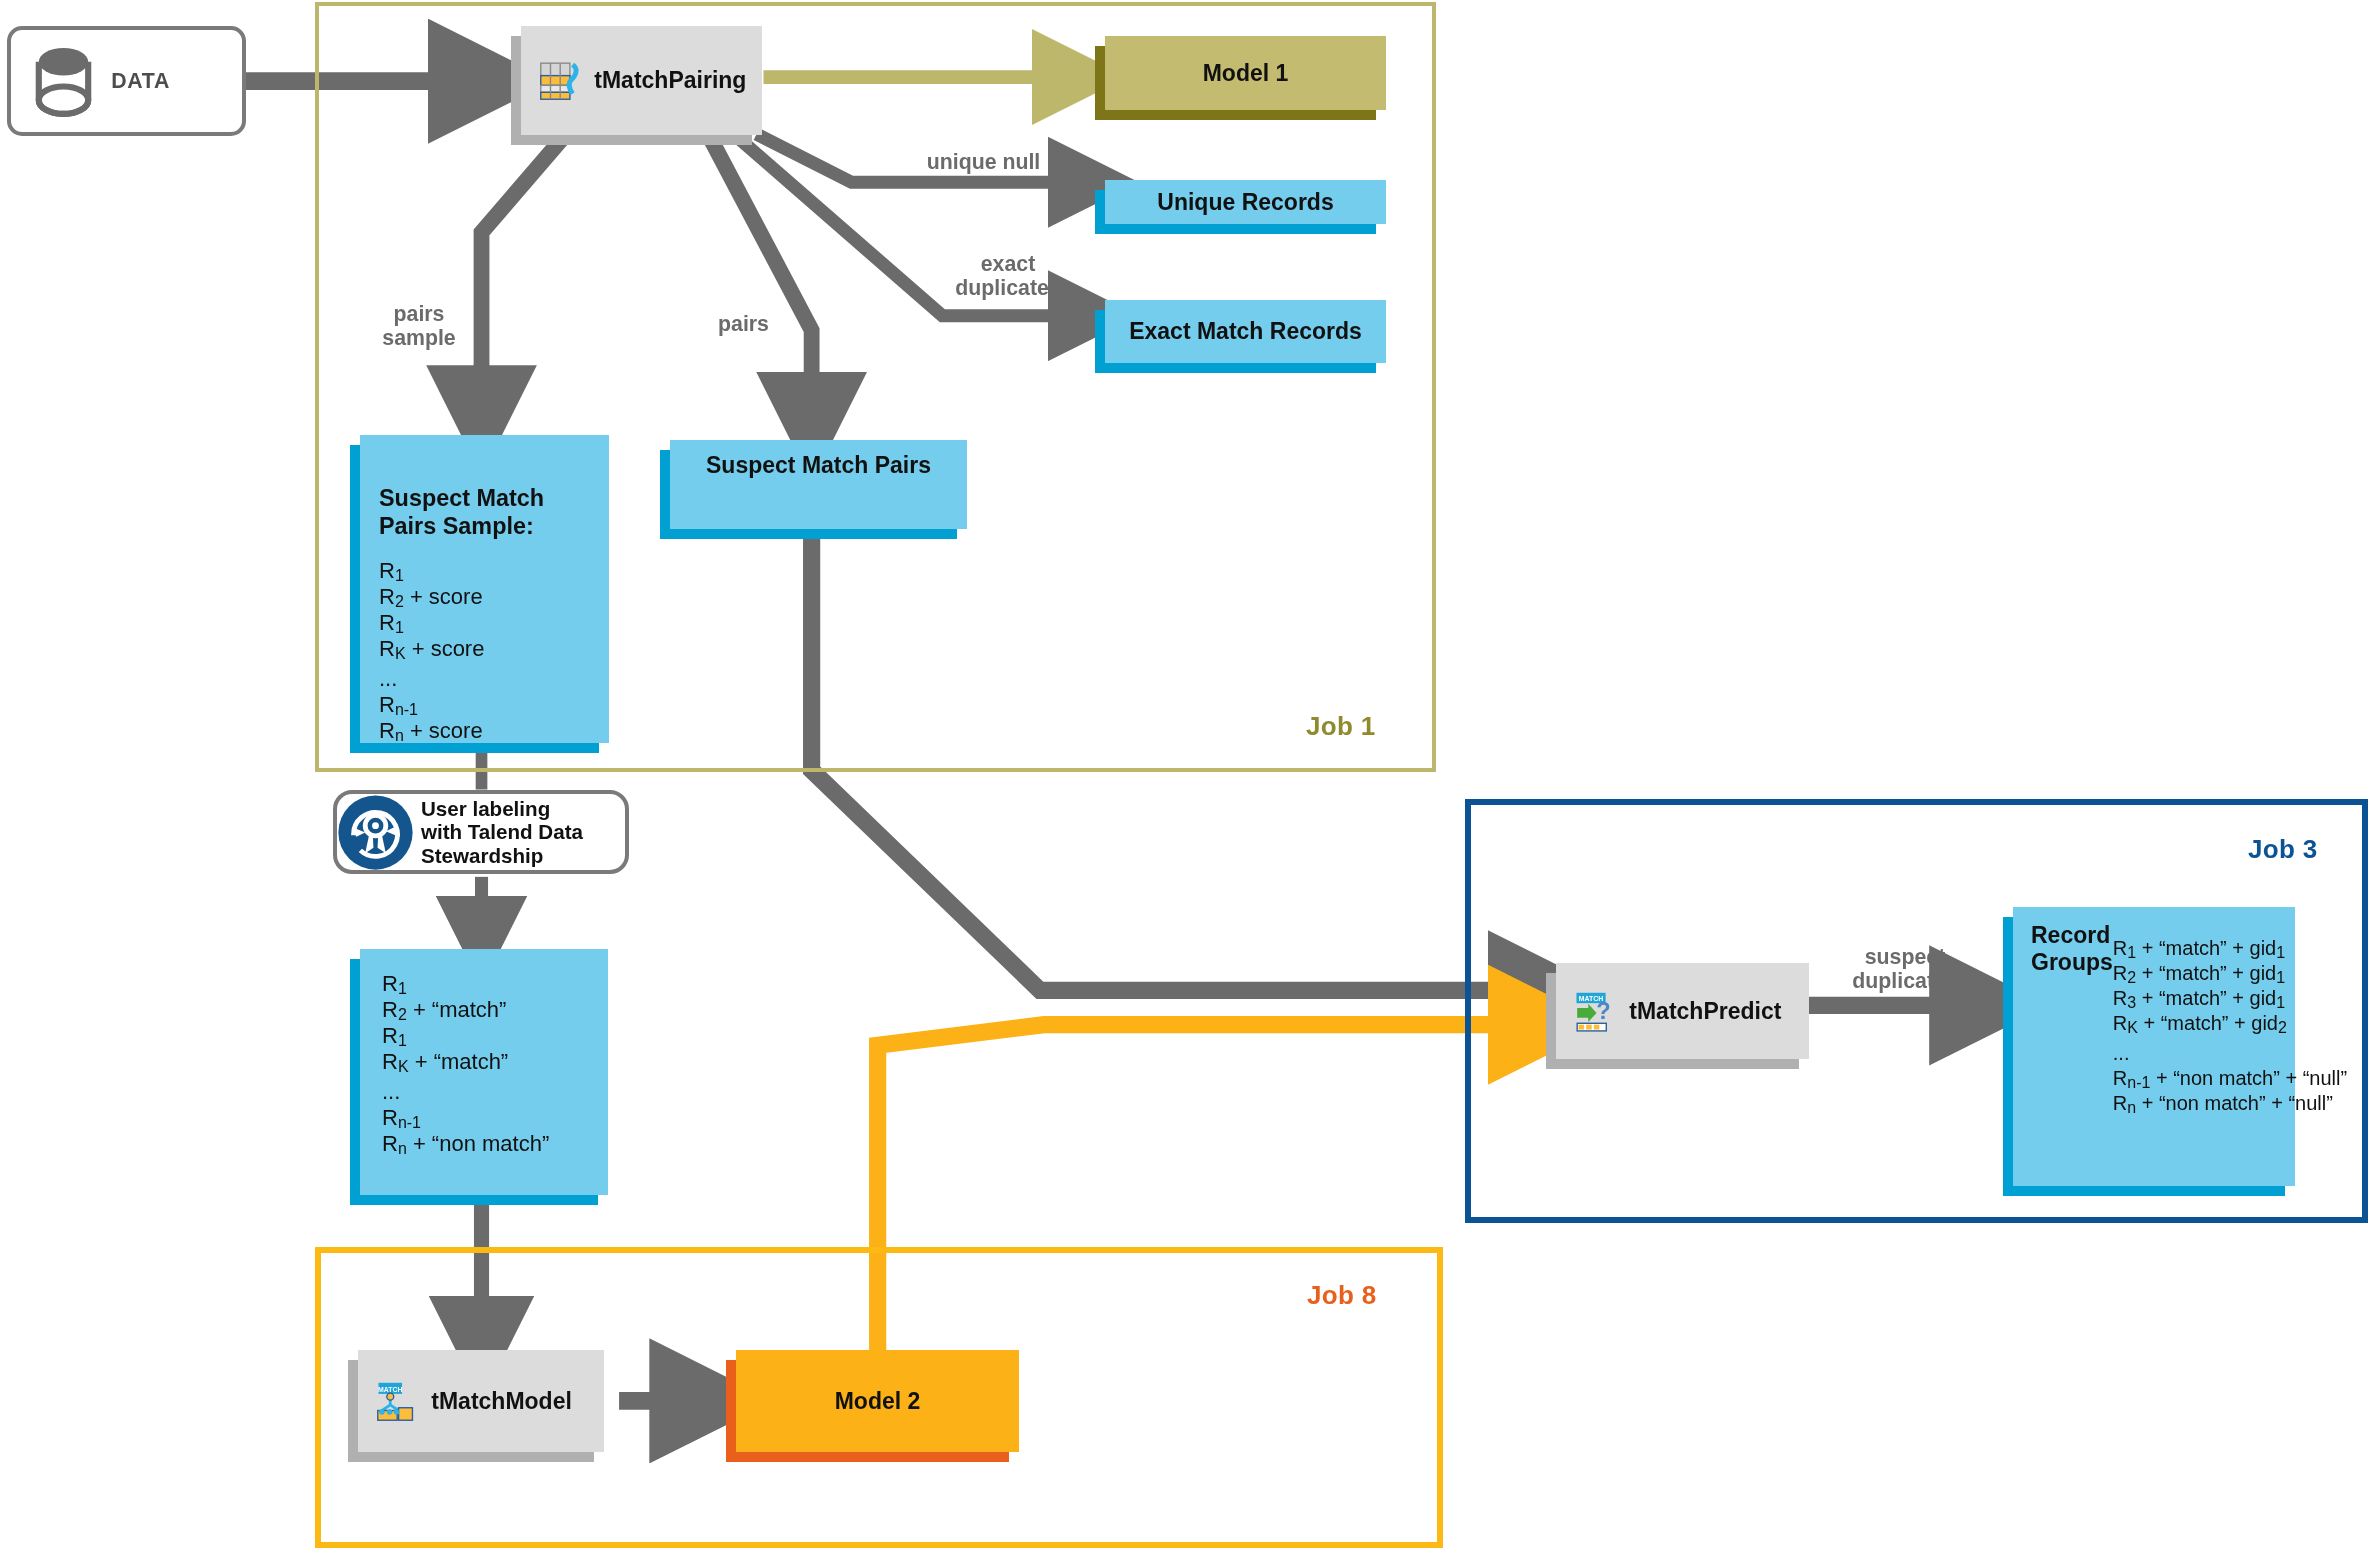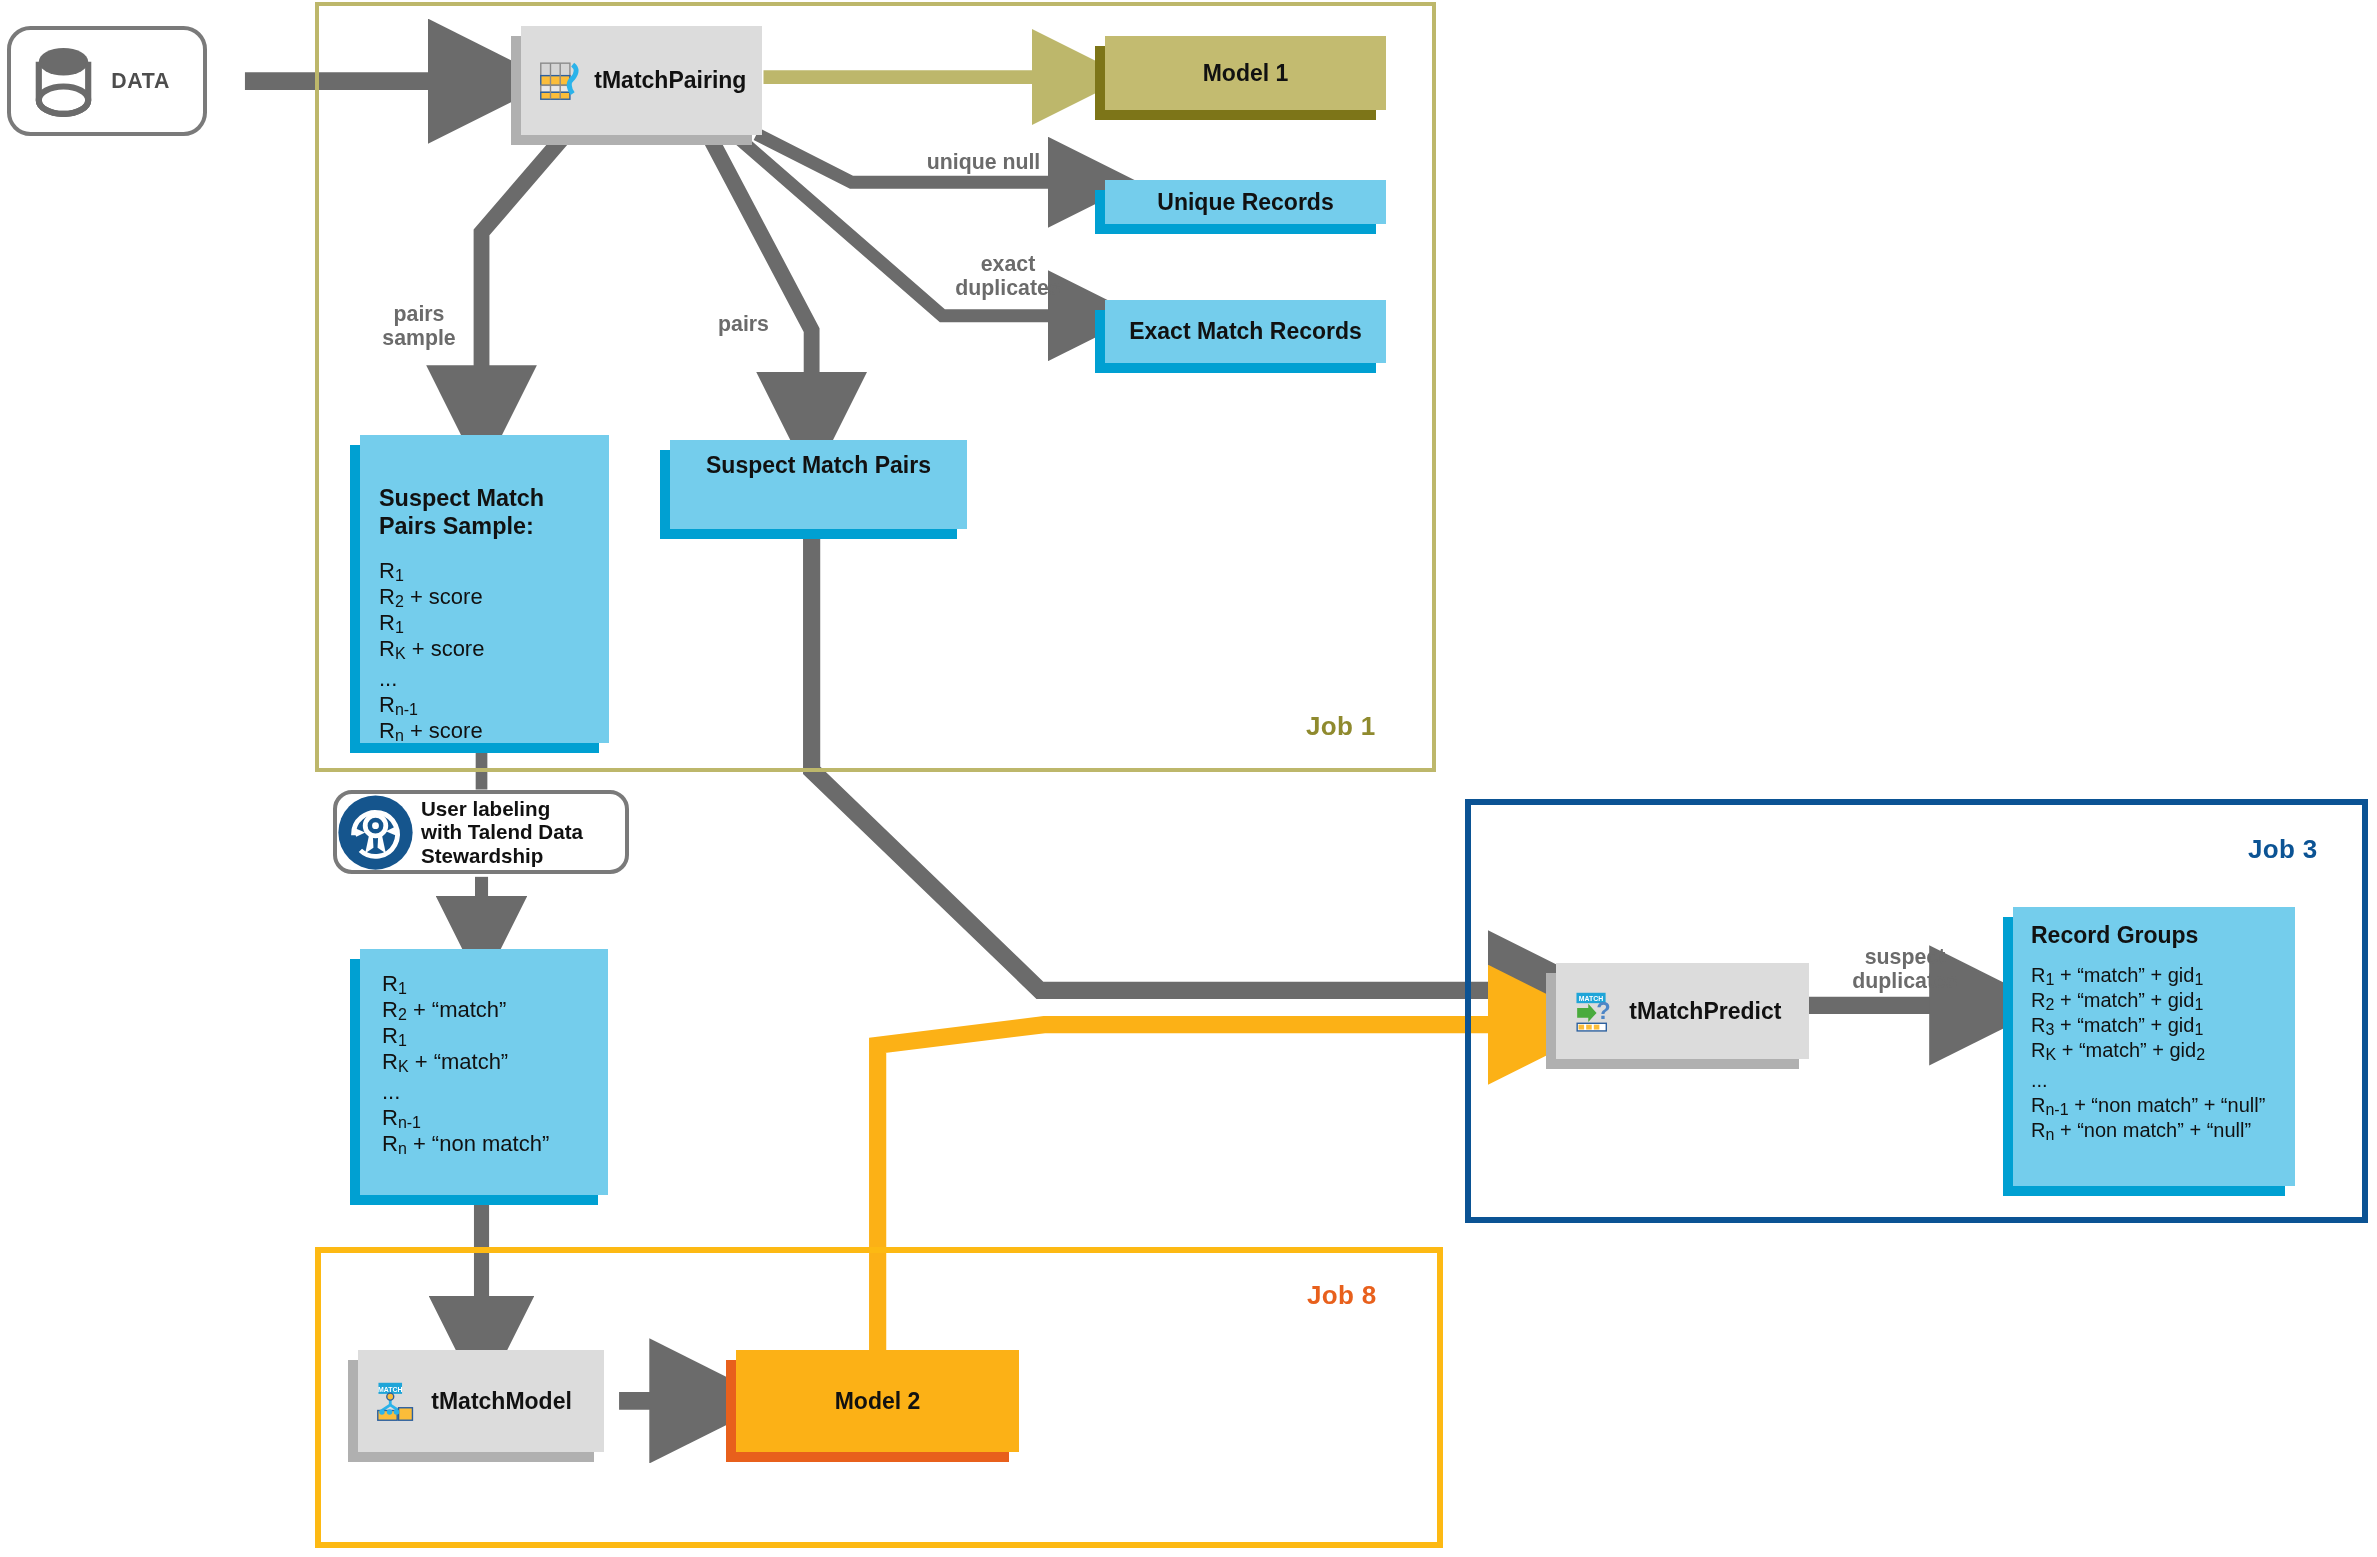--- a/index.html
+++ b/index.html
@@ -106,21 +106,21 @@
 
   <div class="panel panel-job1" style="left:315px;top:2.1px;width:1121px;height:770px;"></div>
   <div class="panel-label lbl-job1" style="left:1306px;top:711px;">Job 1</div>
 
   <div class="panel panel-job3" style="left:1465px;top:799px;width:903px;height:424px;"></div>
   <div class="panel-label lbl-job3" style="left:2248px;top:834px;">Job 3</div>
 
   <div class="panel panel-job2" style="left:315px;top:1247px;width:1128px;height:301px;"></div>
   <div class="panel-label lbl-job2" style="left:1307px;top:1280px;">Job 8</div>
 
-  <div class="data-pill" style="left:6.9px;top:26px;width:200px;height:110px;">
+  <div class="data-pill" style="left:6.9px;top:26px;width:239px;height:110px;border-radius:15px;">
     <span class="dbicon">
       <svg viewBox="0 0 86 104" width="59" height="72">
         <ellipse cx="43" cy="24" rx="36" ry="20" fill="#6b6b6b"></ellipse>
         <path d="M7,24 L7,80 A36,20 0 0 0 79,80 L79,24" fill="none" stroke="#6b6b6b" stroke-width="9"></path>
         <ellipse cx="43" cy="80" rx="36" ry="20" fill="none" stroke="#6b6b6b" stroke-width="9"></ellipse>
       </svg>
     </span>
     <span class="dtext">DATA</span>
   </div>
 
@@ -256,21 +256,21 @@
           <rect x="30" y="50" width="8" height="7" fill="#fbbd3a"></rect>
         </svg>
       </span>
       <span class="comp-name">tMatchPredict</span>
     </div>
   </div>
 
   <div class="card card-blue" style="left:2013px;top:907px;width:282px;height:279px;">
     <div class="shadow"></div>
     <div class="face"></div>
-    <div class="label" style="flex-direction:column;align-items:flex-start;padding:15px 0 0 18px;">
+    <div class="label" style="align-items:flex-start;padding:15px 0 0 18px;">
       <span class="title-bold">Record Groups</span>
       <div class="rowlist" style="margin-top:13.8px;font-size:20px;line-height:1.26;" id="rg-rows"><div><span>R</span><span class="sub">1</span><span> + “match” + gid</span><span class="sub">1</span></div><div><span>R</span><span class="sub">2</span><span> + “match” + gid</span><span class="sub">1</span></div><div><span>R</span><span class="sub">3</span><span> + “match” + gid</span><span class="sub">1</span></div><div><span>R</span><span class="sub">K</span><span> + “match” + gid</span><span class="sub">2</span></div><div style="margin-top: 4.1px;"><span>...</span></div><div><span>R</span><span class="sub">n-1</span><span> + “non match” + “null”</span></div><div><span>R</span><span class="sub">n</span><span> + “non match” + “null”</span></div></div>
     </div>
   </div>
 
   <div class="edge-label" style="left:371px;top:303px;width:96px;white-space:pre-line;">pairs
 sample</div>
   <div class="edge-label" style="left:702px;top:313px;width:83px;">pairs</div>
   <div class="edge-label" style="left:901px;top:151px;width:165px;">unique null</div>
   <div class="edge-label" style="left:939px;top:253px;width:138px;white-space:pre-line;">exact

